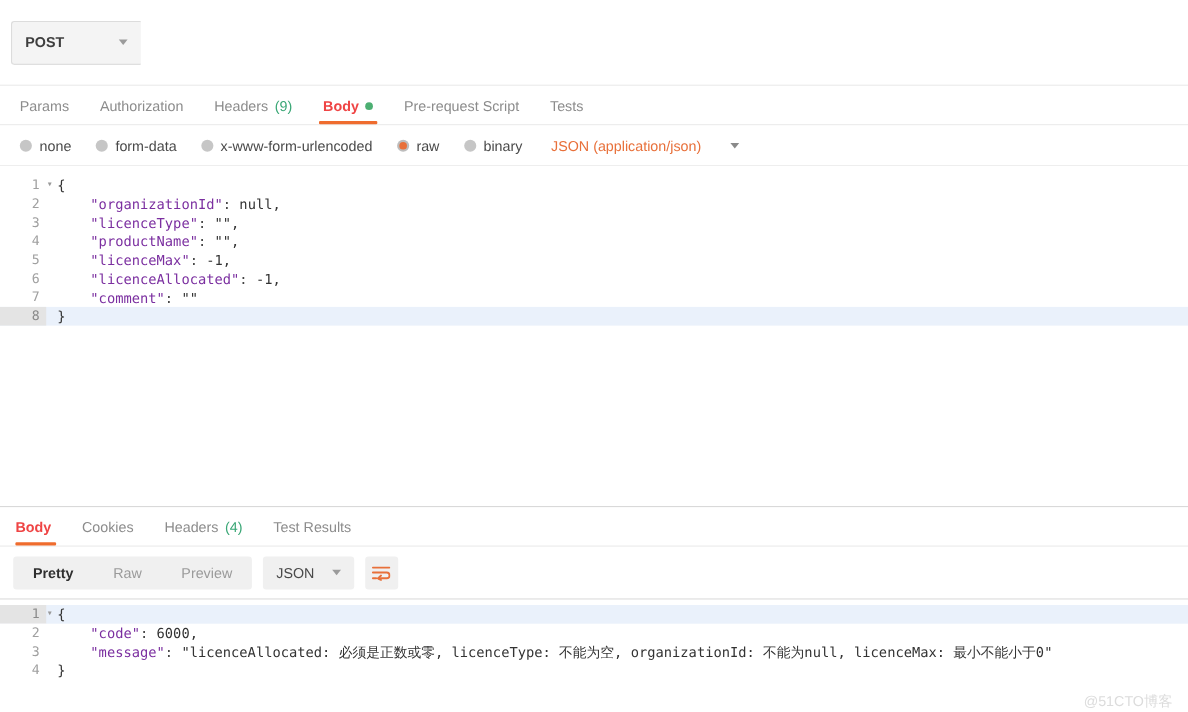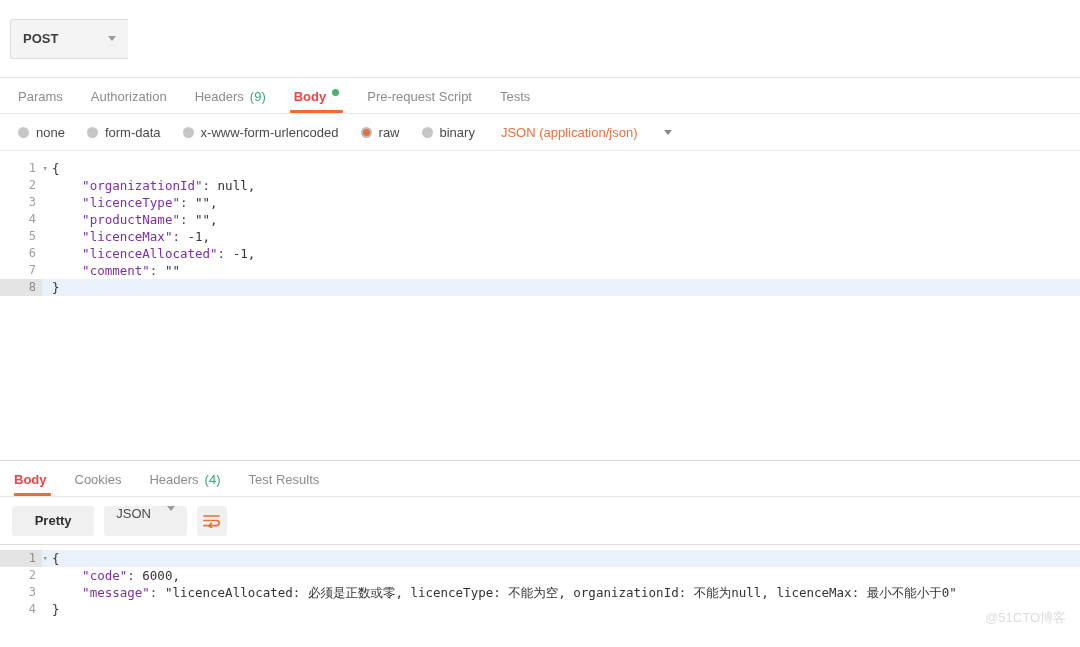--- a/index.html
+++ b/index.html
@@ -63,21 +63,21 @@
     padding: 0 18px;
     border-bottom: 1px solid #e6e6e6;
     background:#fff;
   }
   .tab {
     position: relative;
     padding: 0 14px 9px 14px;
     font-size: 13px;
     color: #8c8c8c;
     white-space: nowrap;
-    display:flex; gap:6px;
+    display:flex; align-items:center; gap:6px;
   }
   .tab:first-child { padding-left: 0; }
   .tab.active { color: #ef4444; font-weight: 700; }
   .tab.active::after {
     content:""; position:absolute; left:10px; right:10px; bottom:0;
     height: 3px; background: #ef6c2e; border-radius: 1px;
   }
   .tab:first-child.active::after { left:0; }
   .count { color: #3aa776; font-weight: 400; }
   .dot-green {
@@ -166,36 +166,35 @@
   .resp-toolbar {
     height: 47px;
     display:flex; align-items:center;
     padding: 0 12px; gap: 10px;
     background:#fff;
   }
   .seg {
     display:flex; align-items:center;
     background:#f0f0f0; border-radius:3px;
     height: 30px;
-    flex-direction: column;
   }
   .seg-item { padding: 0 18px; font-size:13px; color:#9a9a9a; line-height:30px; }
   .seg-item.active { color:#2f2f2f; font-weight:700; }
   .mini-select {
     height:30px; background:#f0f0f0; border-radius:3px;
-    display:flex; gap:16px;
+    display:flex; align-items:center; gap:16px;
     padding: 0 12px; font-size:13px; color:#4a4a4a;
   }
   .wrap-btn {
     width: 30px; height:30px; background:#f0f0f0; border-radius:3px;
     display:flex;align-items:center;justify-content:center;
   }
   .resp-editor { flex:1; border-top:1px solid #dcdcdc; padding-top: 5px; position:relative;}
   .watermark {
-    position:absolute; right: 14px; bottom: 20px;
+    position:absolute; right: 14px; bottom: 0;
     color: #dcdcdc; font-size: 13px;
     font-family: "Liberation Sans", sans-serif;
   }
 </style>
 </head>
 <body>
 
 <div class="app">
 
   <div class="urlbar">

